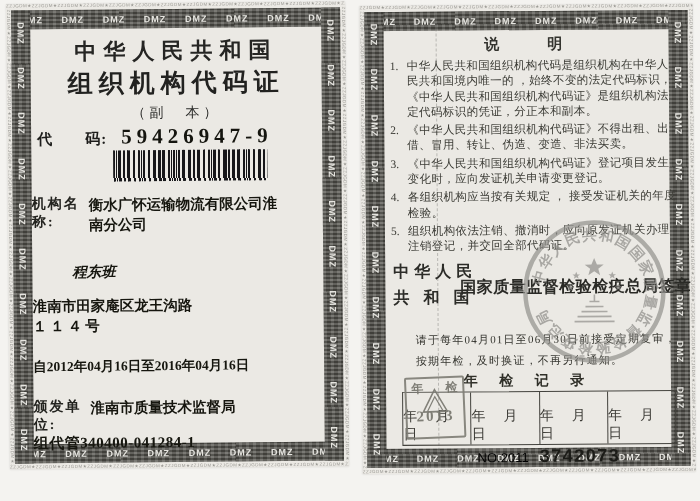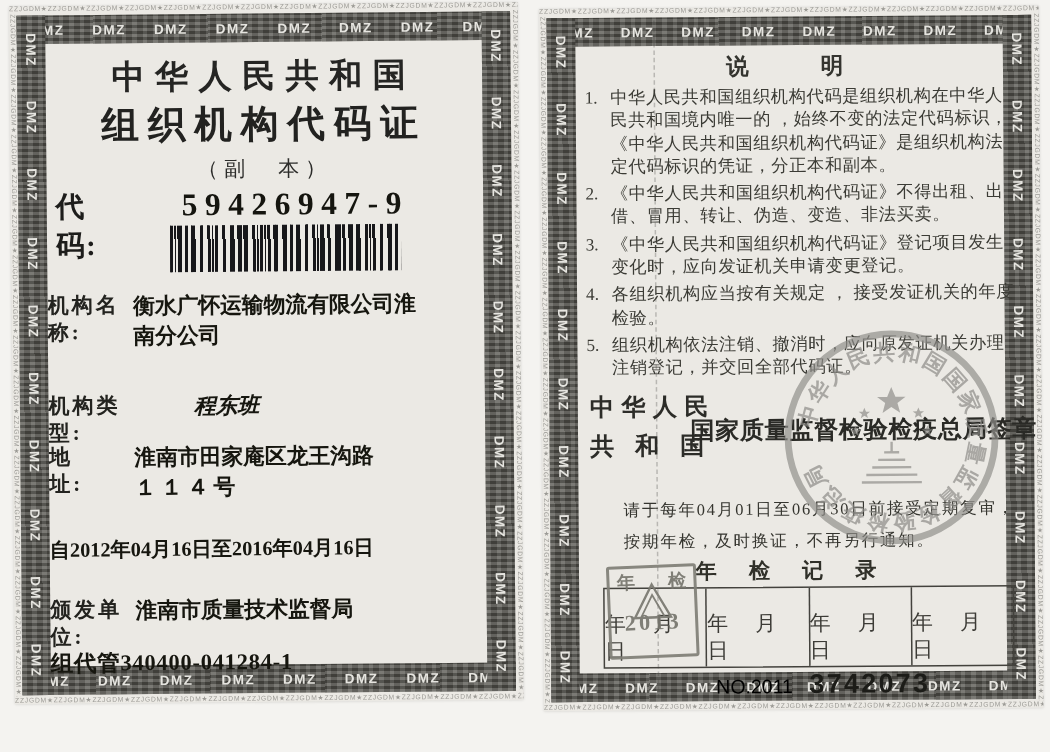--- a/index.html
+++ b/index.html
@@ -30,21 +30,21 @@
   .band-left span,.band-right span{transform:rotate(90deg);}
 
   .abs{position:absolute;}
   .ctr{left:26px;right:26px;text-align:center;}
 
   
   .title1{top:33px;font-size:22px;font-weight:bold;letter-spacing:7px;color:#252523;}
   .title2{top:63px;font-size:25px;font-weight:bold;letter-spacing:6px;color:#222220;}
   .subtitle{top:101px;font-size:14px;letter-spacing:4px;color:#2c2c2a;}
   .code-row{top:121px;left:30px;right:22px;display:flex;align-items:baseline;}
-  .code-label{width:84px;font-size:19px;font-weight:bold;letter-spacing:1px;flex:none;}
+  .code-label{width:84px;font-size:15px;font-weight:bold;letter-spacing:1px;flex:none;}
   .code-value{font-size:21px;font-weight:bold;letter-spacing:5px;color:#15150f;}
   .barcode{top:147px;left:106px;width:154px;height:31px;
     background:
       repeating-linear-gradient(90deg,#17171a 0 2px,transparent 2px 5px),
       repeating-linear-gradient(90deg,#17171a 0 1px,transparent 1px 7px),
       repeating-linear-gradient(90deg,transparent 0 3px,#17171a 3px 4px,transparent 4px 11px);}
   .frow{left:24px;right:16px;display:flex;align-items:flex-start;}
   .flabel{width:57px;flex:none;font-size:14px;font-weight:bold;letter-spacing:2px;color:#23231f;}
   .fval{font-size:14.5px;font-weight:bold;line-height:20px;color:#16160f;}
   .row-name{top:191px;}
@@ -152,26 +152,24 @@
 
   <div class="abs frow row-name">
     <span class="flabel">机构名称:</span>
     <span class="fval">
       <div>衡水广怀运输物流有限公司淮</div>
       <div>南分公司</div>
     </span>
   </div>
 
   <div class="abs frow row-type">
-    <span class="flabel">机构类型:</span>
     <span class="fval type-extra">程东班</span>
   </div>
 
   <div class="abs frow row-addr">
-    <span class="flabel">地　　址:</span>
     <span class="fval">
       <div>淮南市田家庵区龙王沟路</div>
       <div class="addr2">１１４号</div>
     </span>
   </div>
 
   <div class="abs frow row-valid">
     <span class="fval valid-val">自2012年04月16日至2016年04月16日</span>
   </div>
 

